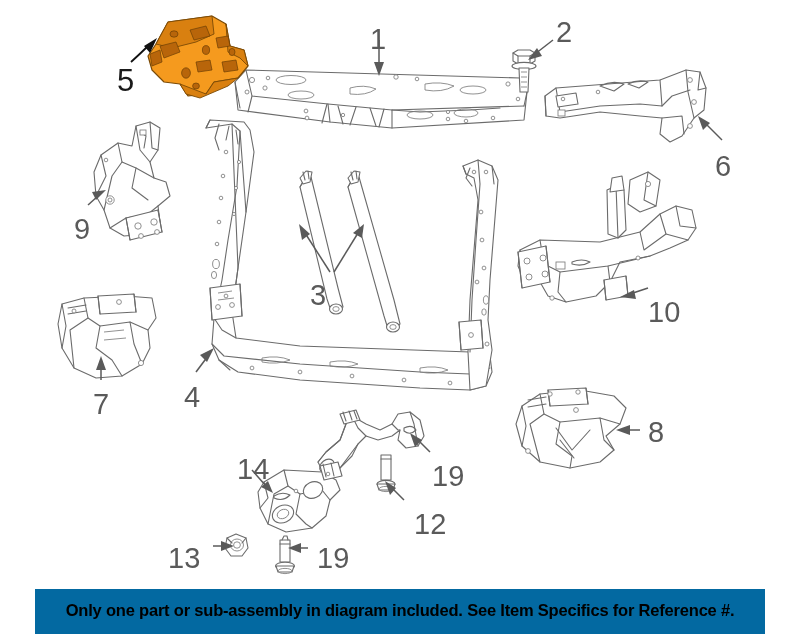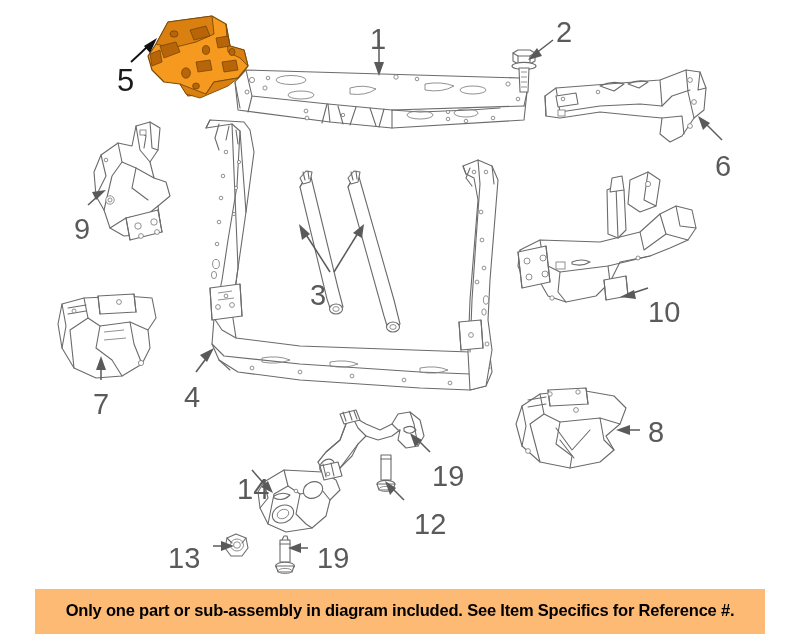--- a/index.html
+++ b/index.html
@@ -38,21 +38,21 @@
   .callout-number.dark {
     color: #1a1a1a;
     font-size: 31px;
   }
   #disclaimer-banner {
     position: absolute;
     left: 35px;
     top: 589px;
     width: 730px;
     height: 45px;
-    background: #fdba74;
+    background: #0369a1;
     box-sizing: border-box;
     padding: 2px 6px 5px 6px;
     display: flex;
     flex-direction: column;
     justify-content: center;
     align-items: center;
   }
   .banner-line {
     color: #000000;
     font-family: "Liberation Sans", sans-serif;
@@ -458,20 +458,20 @@
   <div class="callout-number" style="left:184px; top:383px;">4</div>
   <div class="callout-number dark" style="left:117px; top:65px;">5</div>
   <div class="callout-number" style="left:715px; top:152px;">6</div>
   <div class="callout-number" style="left:93px;  top:390px;">7</div>
   <div class="callout-number" style="left:648px; top:418px;">8</div>
   <div class="callout-number" style="left:74px;  top:215px;">9</div>
   <div class="callout-number" style="left:648px; top:298px;">10</div>
   <div class="callout-number" style="left:432px; top:462px;">19</div>
   <div class="callout-number" style="left:406px; top:510px;margin-left:8px;">12</div>
   <div class="callout-number" style="left:168px; top:544px;">13</div>
-  <div class="callout-number" style="left:237px; top:455px;margin-top:20px;">14</div>
+  <div class="callout-number" style="left:237px; top:455px;">14</div>
   <div class="callout-number" style="left:317px; top:544px;">19</div>
 
   <div id="disclaimer-banner">
     <div class="banner-line">Only one part or sub-assembly in diagram included. See Item Specifics for Reference #.</div>
   </div>
 
 </div>
 
 </body></html>

